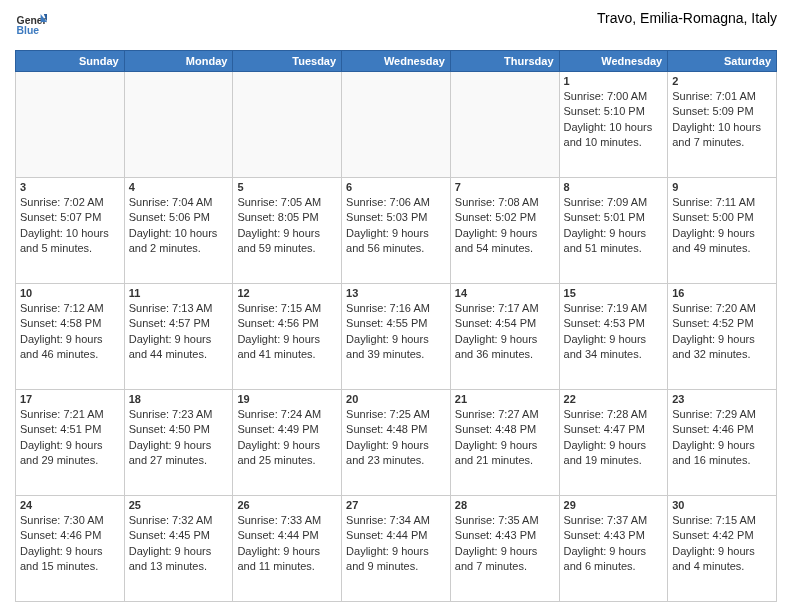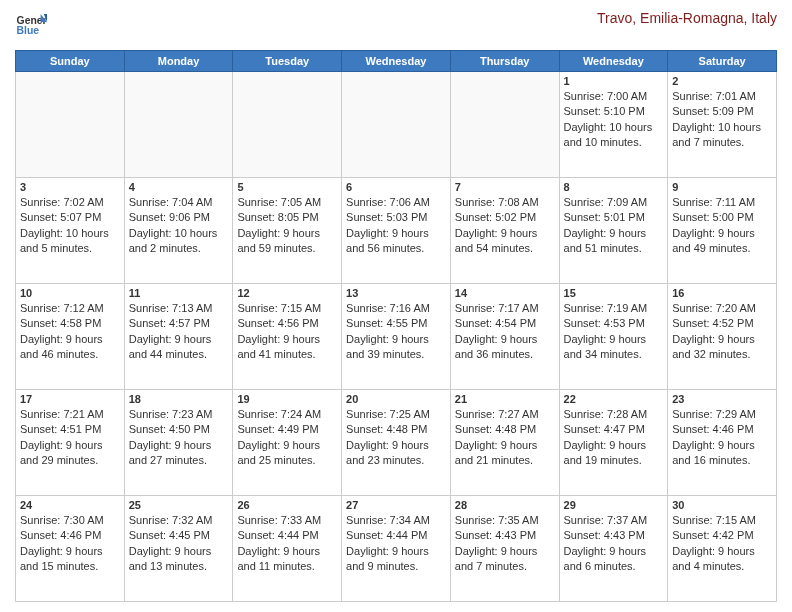--- a/index.html
+++ b/index.html
@@ -35,34 +35,34 @@
     .title-block {
       text-align: right;
     }
     .month-title {
       font-size: 32px;
       font-weight: bold;
       color: #333;
     }
     .location {
       font-size: 14px;
-      color: #7f1d1d;
+      color: #000000;
     }
     .calendar {
       flex: 1;
       border-collapse: collapse;
       width: 100%;
       table-layout: fixed;
     }
     .calendar thead th {
       background-color: #3d7abf;
       color: white;
       font-size: 11px;
       font-weight: bold;
-      text-align: center;
+      text-align: right;
       padding: 4px 5px;
       border: 1px solid #2a5f9e;
     }
     .calendar tbody td {
       vertical-align: top;
       border: 1px solid #ccc;
       padding: 3px 4px;
       font-size: 9px;
       color: #333;
       background: #fff;
@@ -138,21 +138,21 @@
           <td>
             <span class="day-number">3</span>
             <div class="day-info">Sunrise: 7:02 AM
 Sunset: 5:07 PM
 Daylight: 10 hours
 and 5 minutes.</div>
           </td>
           <td>
             <span class="day-number">4</span>
             <div class="day-info">Sunrise: 7:04 AM
-Sunset: 9:06 PM
+Sunset: 5:06 PM
 Daylight: 10 hours
 and 2 minutes.</div>
           </td>
           <td>
             <span class="day-number">5</span>
             <div class="day-info">Sunrise: 7:05 AM
 Sunset: 8:05 PM
 Daylight: 9 hours
 and 59 minutes.</div>
           </td>

